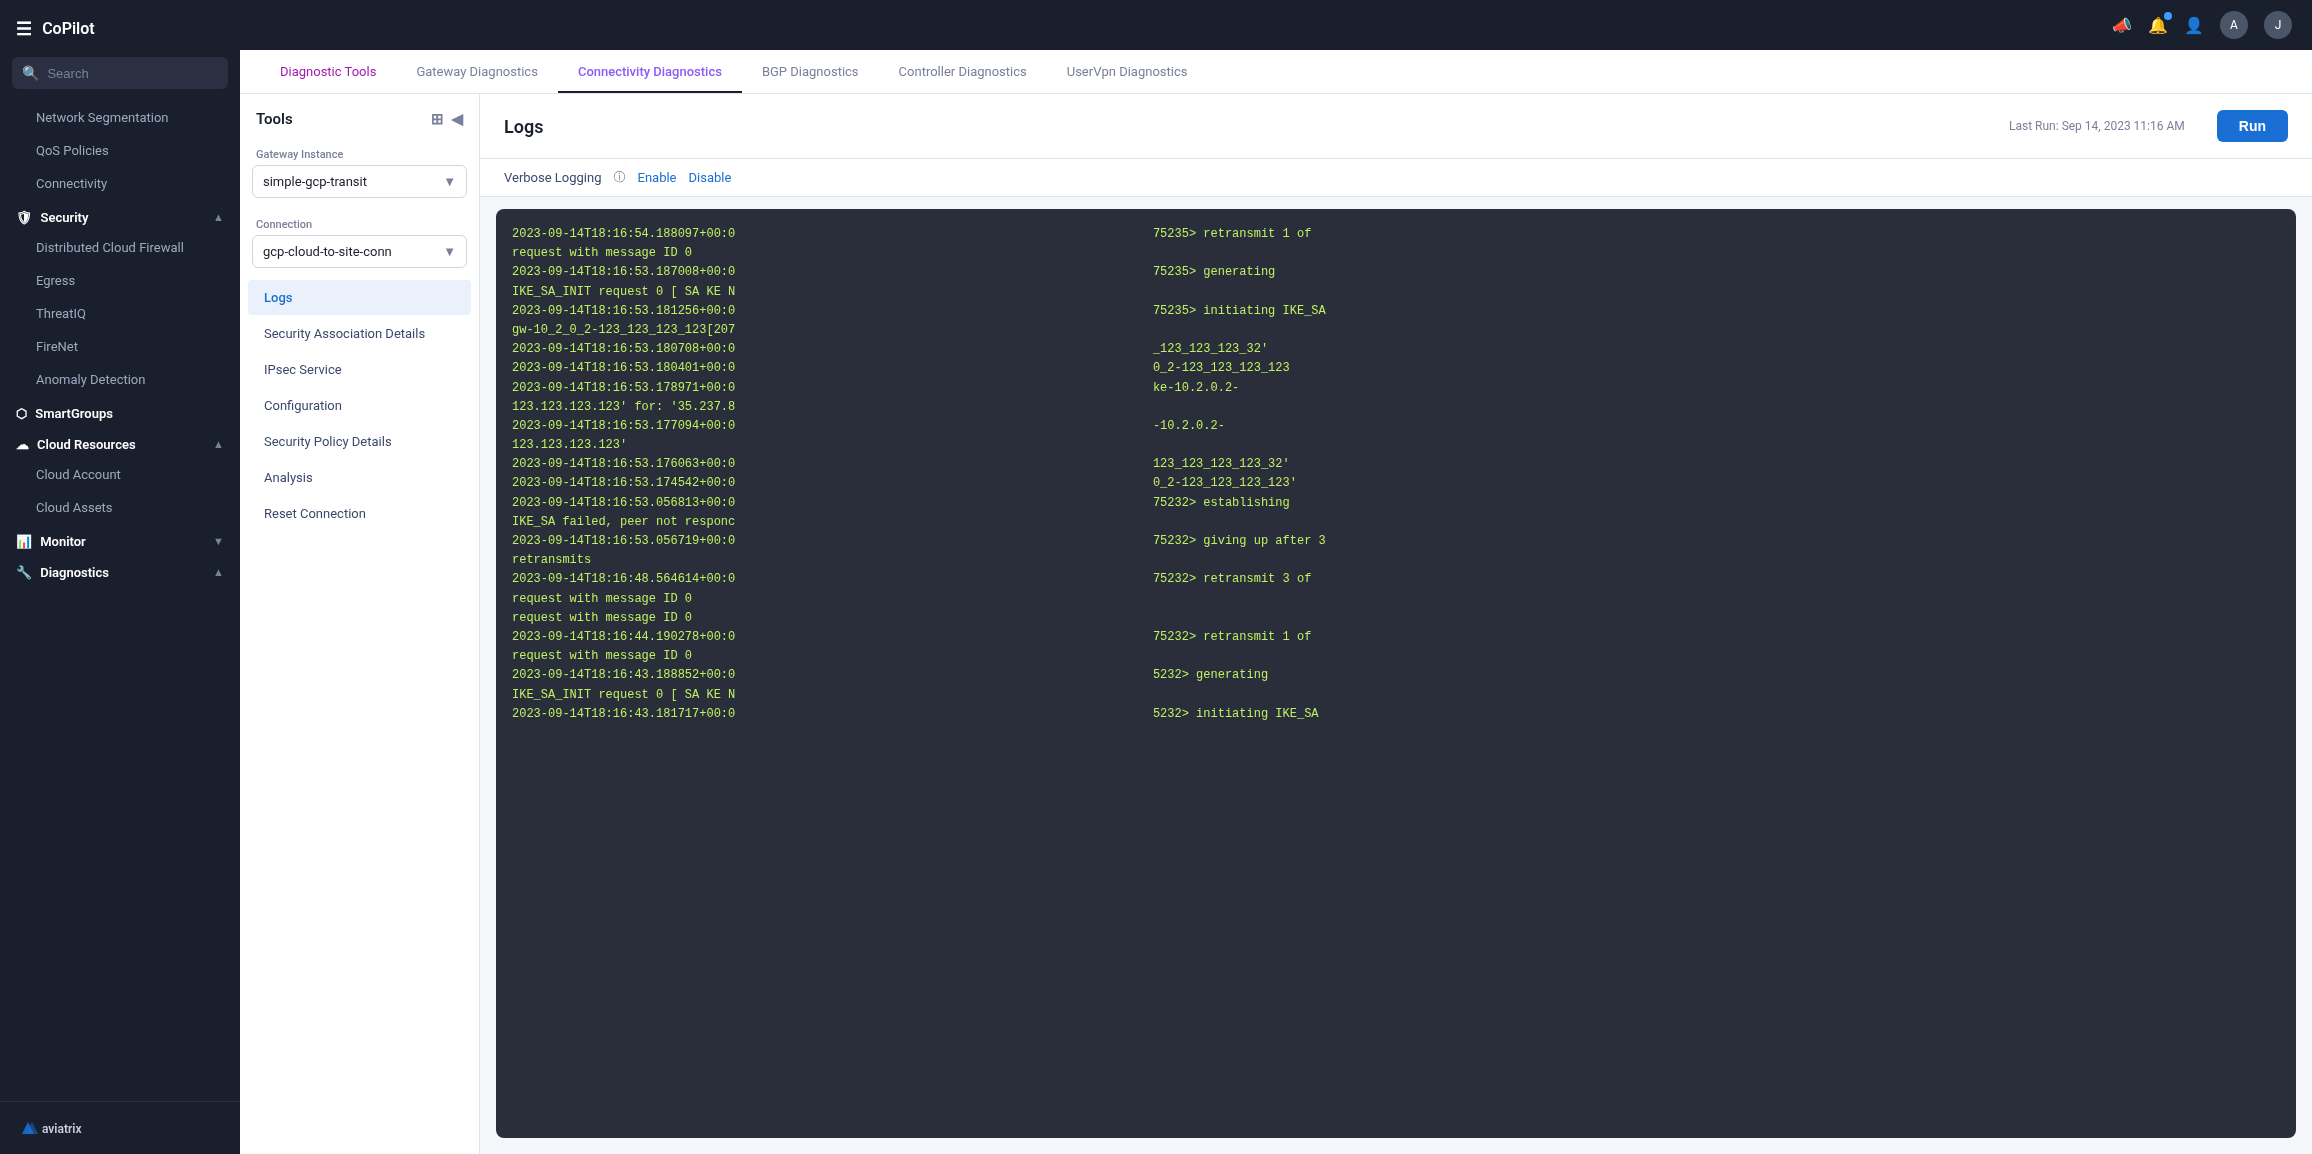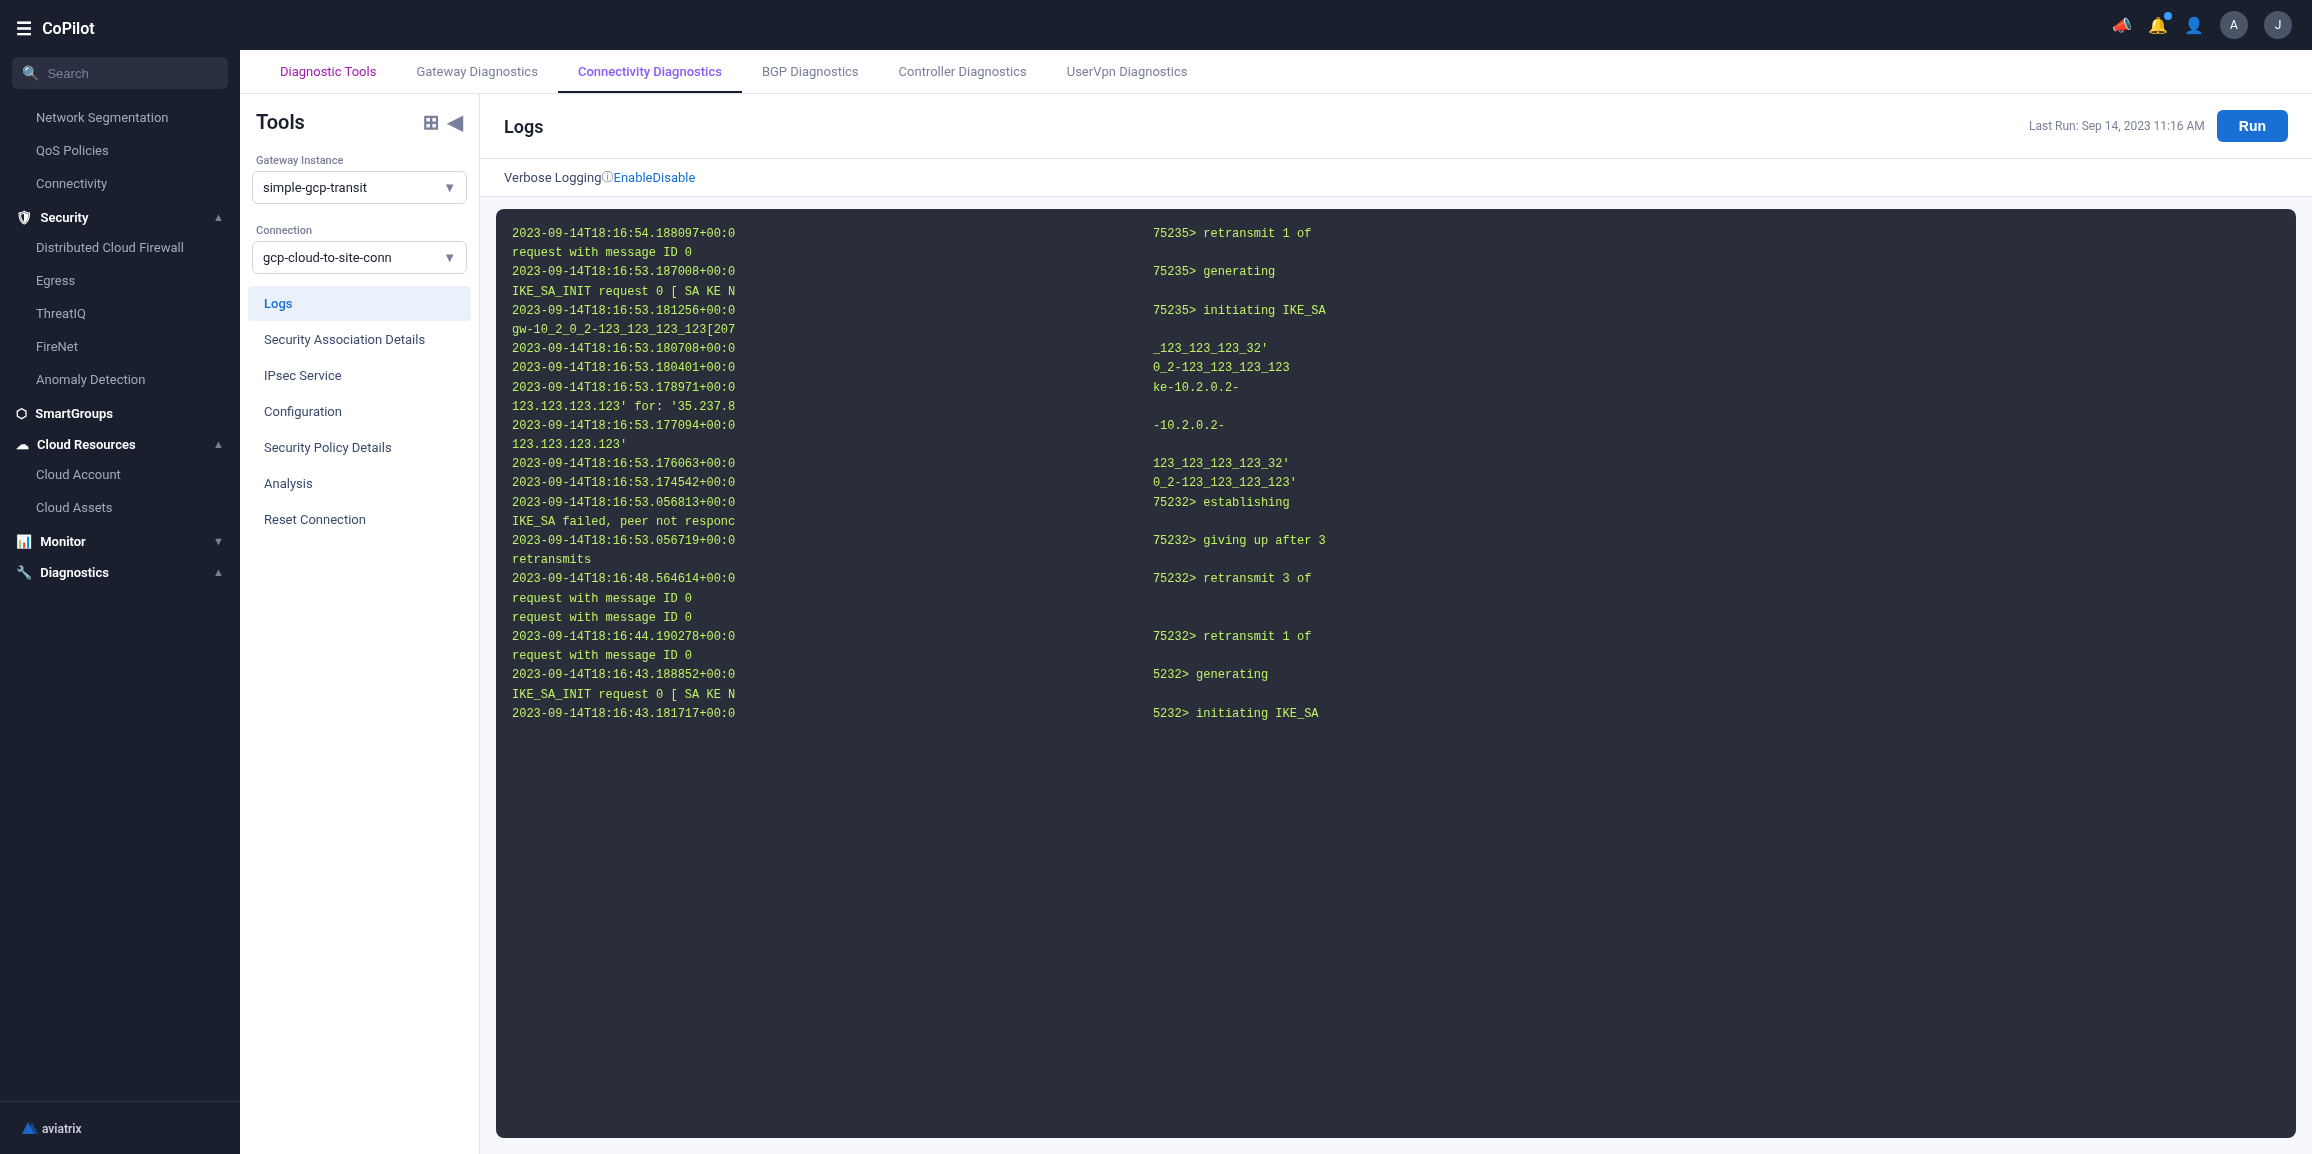--- a/index.html
+++ b/index.html
@@ -151,21 +151,21 @@
       background: #fff;
       border-right: 1px solid #e0e4ed;
       flex-shrink: 0;
       overflow-y: auto;
     }
     .left-panel-header {
       display: flex;
       align-items: center;
       justify-content: space-between;
       padding: 16px 16px 12px;
-      font-size: 20px;
+      font-size: 15px;
       font-weight: 600;
       color: #1a1f2e;
     }
     .left-panel-header-icons { display: flex; gap: 8px; color: #7a8099; cursor: pointer; }
     .field-label {
       font-size: 11px;
       color: #7a8099;
       padding: 8px 16px 4px;
       text-transform: none;
       font-weight: 500;
@@ -212,41 +212,42 @@
     }
     .right-title {
       font-size: 18px;
       font-weight: 600;
       color: #1a1f2e;
       padding-bottom: 16px;
     }
     .right-header-right {
       display: flex;
       align-items: center;
-      gap: 12px;
+      gap: 32px;
       padding-bottom: 16px;
     }
     .last-run-text { font-size: 12px; color: #7a8099; }
     .run-button {
       background: #1a6fd4;
       color: #fff;
       border: none;
       border-radius: 6px;
       padding: 8px 22px;
       font-size: 14px;
       font-weight: 600;
       cursor: pointer;
     }
 
     
     .verbose-bar {
       background: #fff;
       padding: 10px 24px;
       display: flex;
       align-items: center;
+      gap: 12px;
       font-size: 13px;
       color: #3b4a6b;
       border-bottom: 1px solid #e0e4ed;
       flex-shrink: 0;
     }
     .verbose-bar .link { color: #1a6fd4; cursor: pointer; text-decoration: none; }
     .info-icon { color: #7a8099; font-size: 12px; }
 
     
     .log-container {

